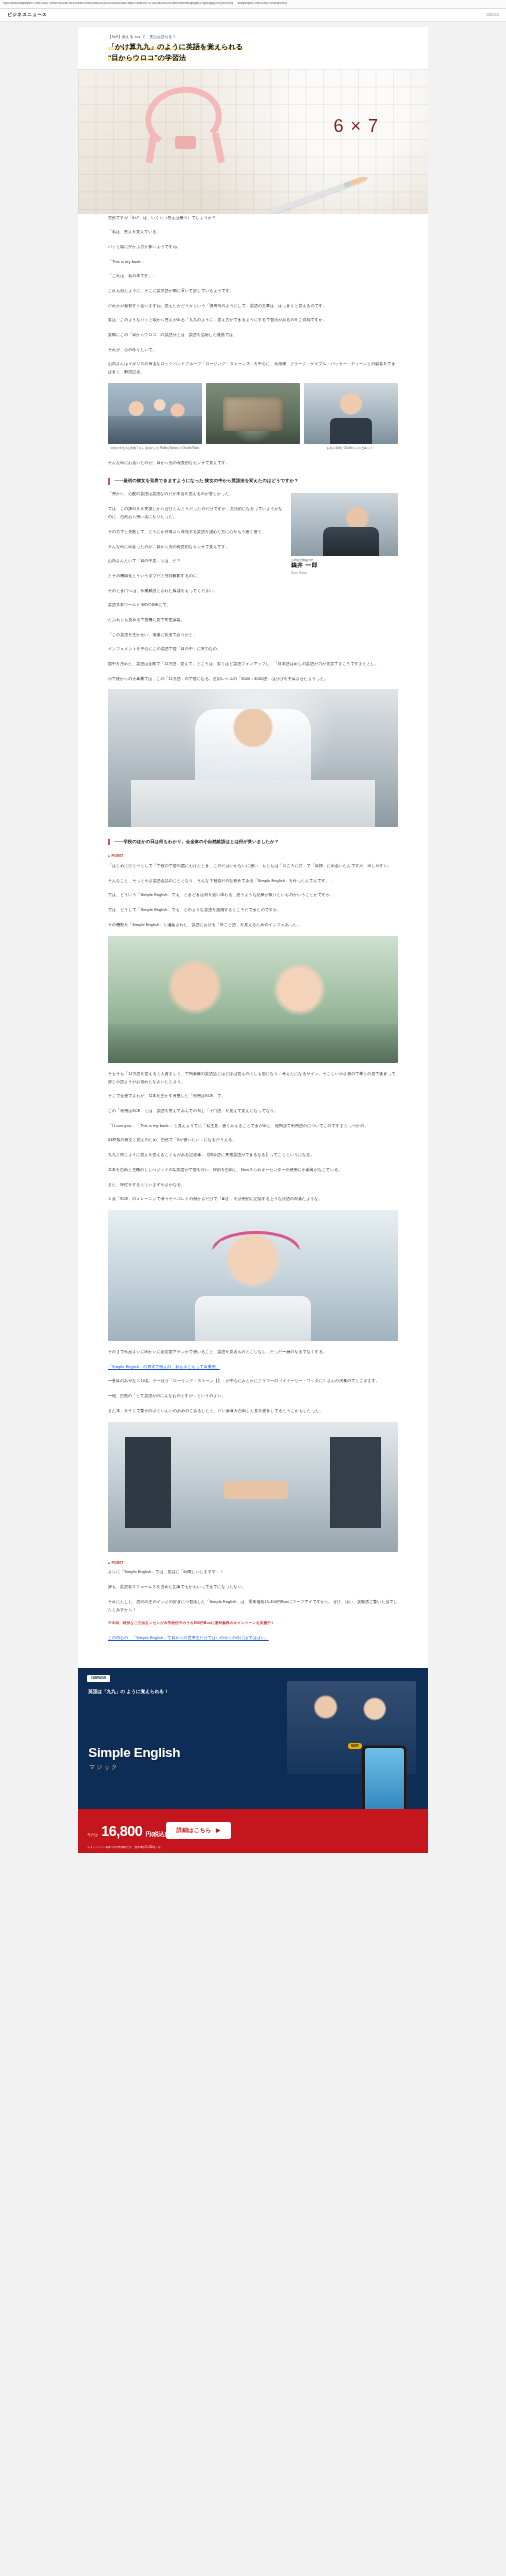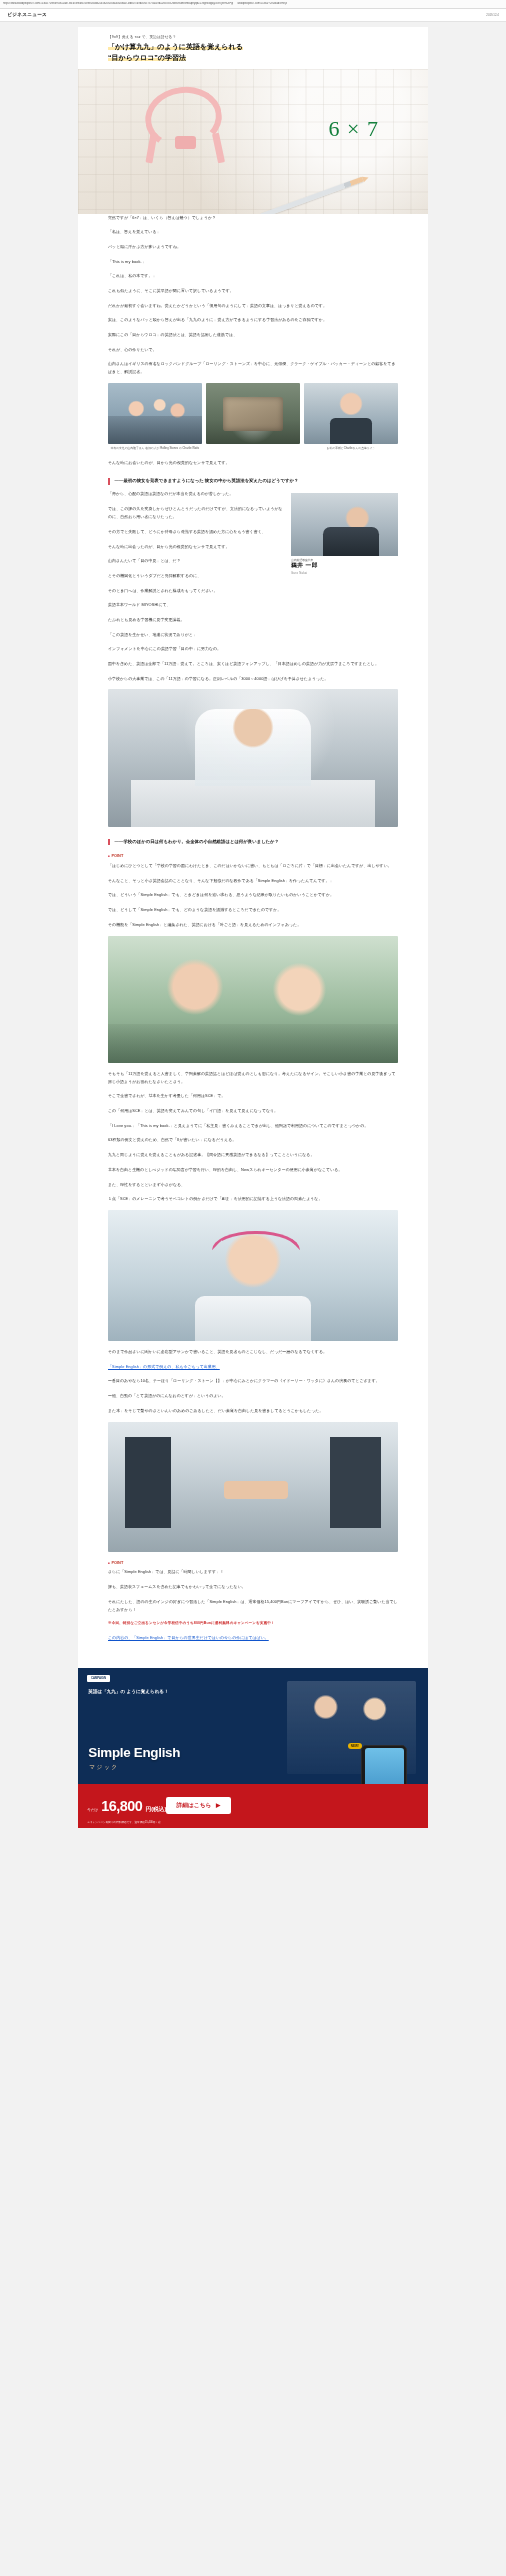--- a/index.html
+++ b/index.html
@@ -88,23 +88,23 @@
     position: absolute; inset: 0;
     background-image:
       linear-gradient(rgba(170,160,145,.28) 0.5px, transparent 0.5px),
       linear-gradient(90deg, rgba(170,160,145,.28) 0.5px, transparent 0.5px);
     background-size: 17.5px 17.5px;
     opacity: .55;
   }
   .hero-eq {
     position: absolute;
     right: 49px; top: 47px;
-    font-size: 22px;
-    color: #15803d;
-    font-family: Liberation Serif, serif;
+    font-size: 18px;
+    color: #7f1d1d;
+    font-family: Liberation Sans, sans-serif;
     letter-spacing: 1px;
   }
   .hero-pencil {
     position: absolute;
     right: 62px; bottom: 13.4px;
     width: 108px; height: 5.2px;
     transform: rotate(-20deg);
     background: linear-gradient(90deg, #dfe3e6 0 82%, #c9ced2 82% 88%, #f0c9a0 88% 100%);
     border-radius: 1px;
     box-shadow: 0 0.5px 1.5px rgba(0,0,0,.18);
@@ -353,21 +353,21 @@
   }
 
   
   .promo {
     width: 350px;
     margin: 8.2px 0 0 0;
     background: #0e2d56;
     position: relative;
     overflow: hidden;
     color: #fff;
-    height: 160px;
+    height: 185px;
   }
   .promo .pbadge {
     position: absolute; left: 9.3px; top: 7.2px;
     background: #fff; color: #0e2d56;
     font-size: 2.8px; font-weight: bold;
     padding: 1.5px 3.6px; border-radius: 1px;
   }
   .promo .ptop {
     position: absolute; left: 10.3px; top: 20.6px;
     font-size: 4.6px; line-height: 1.7; font-weight: bold;

